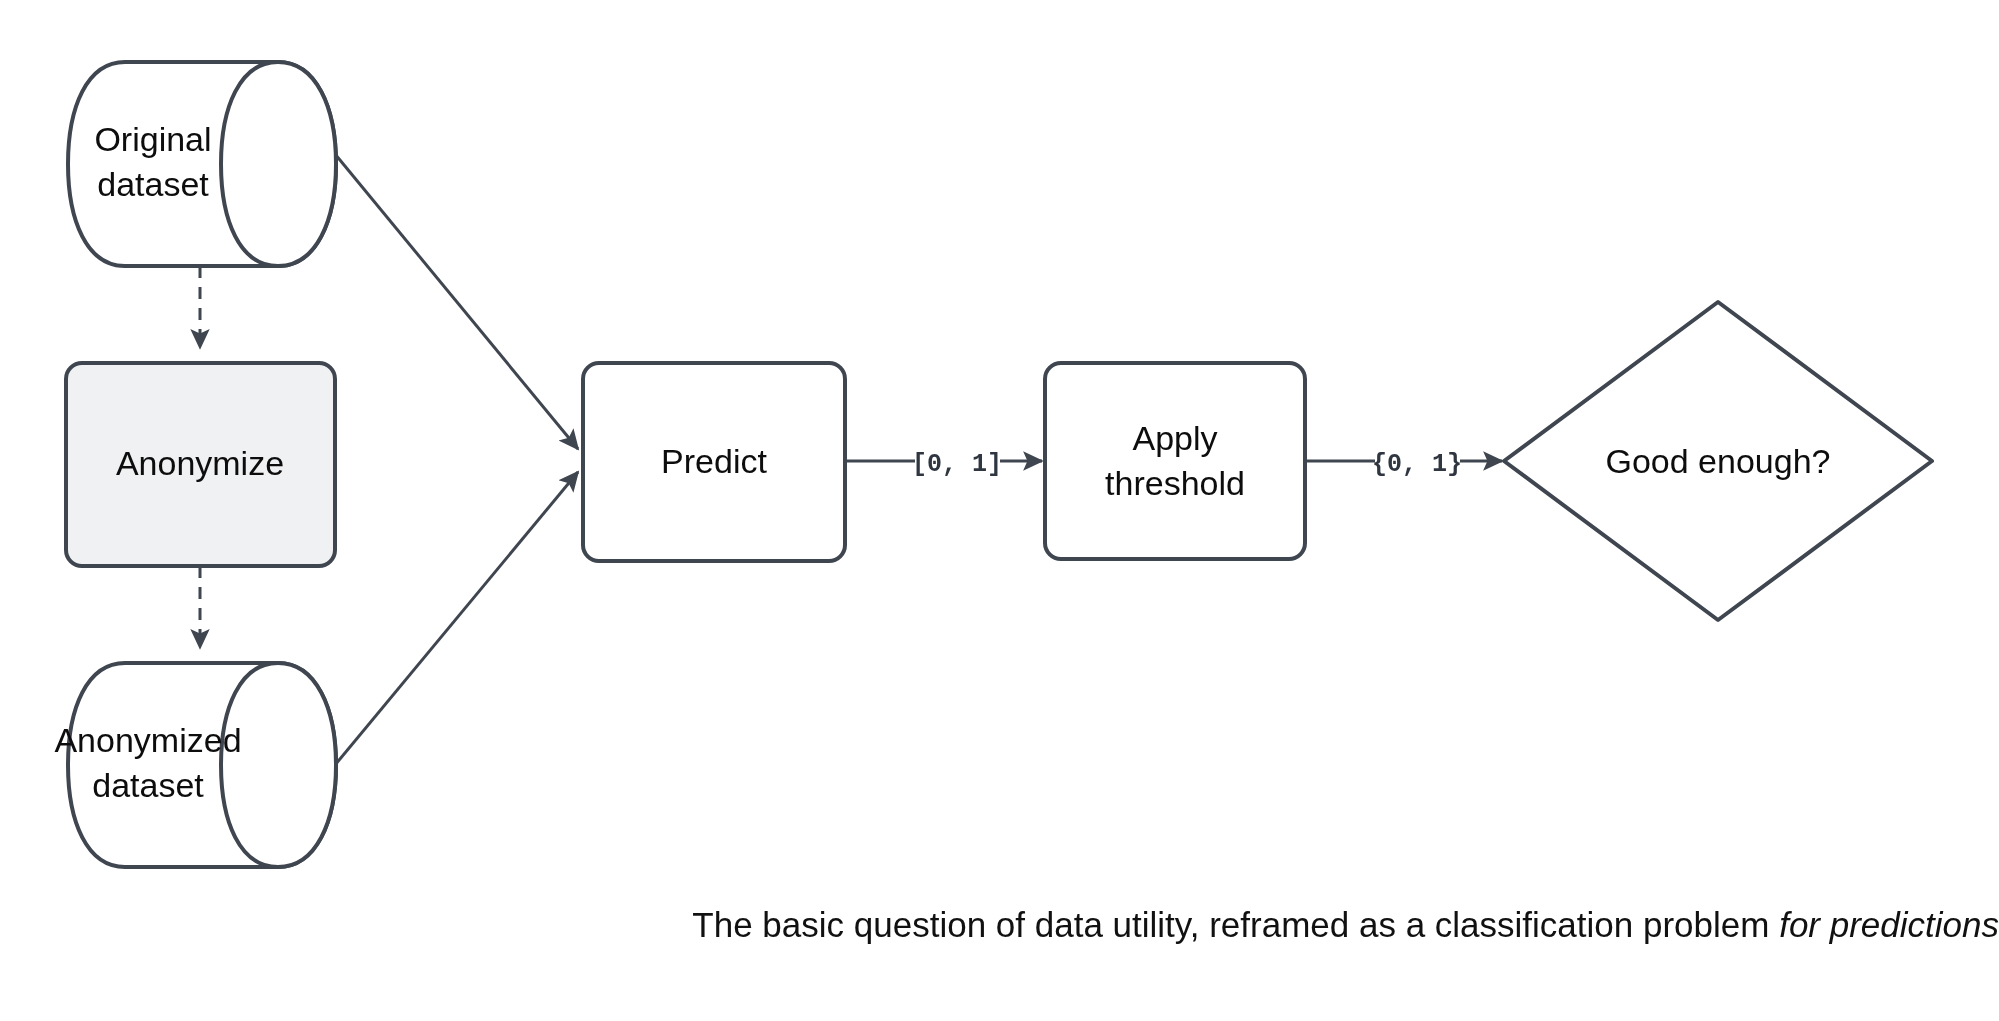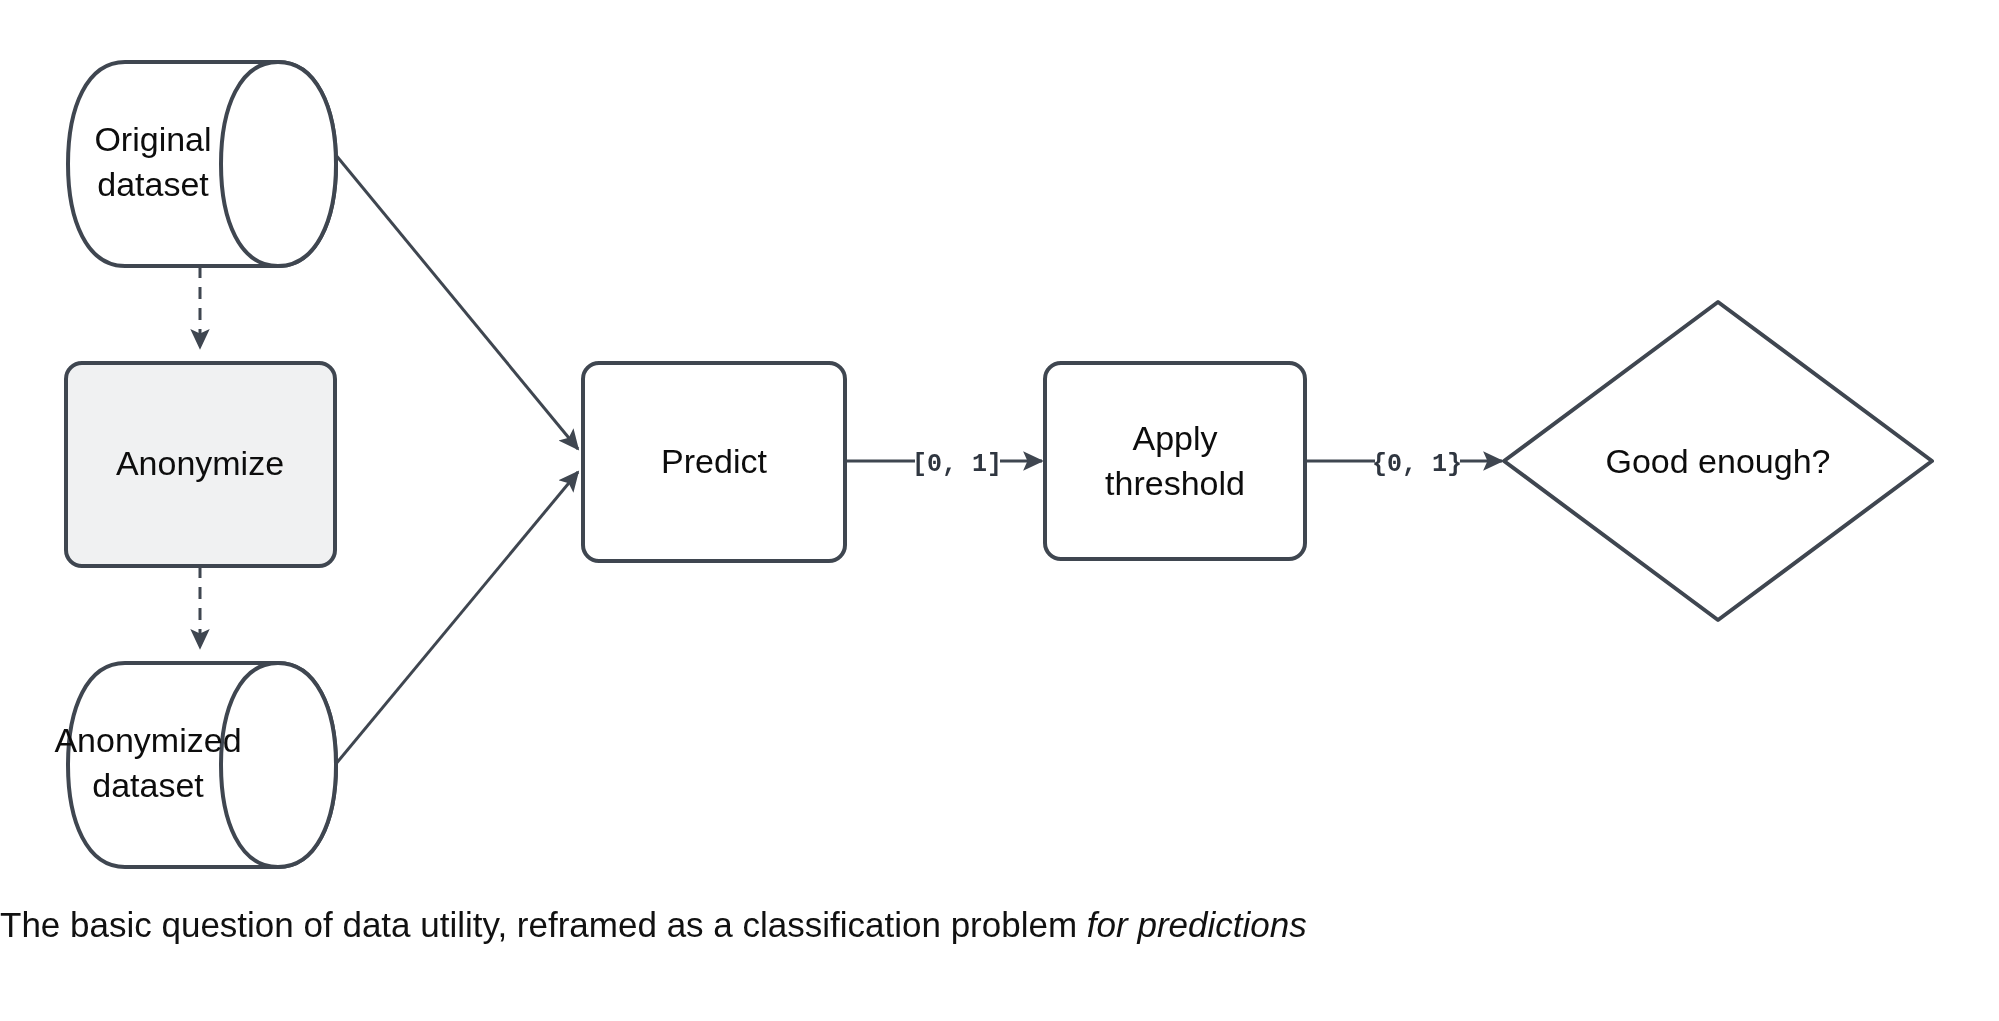--- a/index.html
+++ b/index.html
@@ -34,21 +34,21 @@
     font-family: "Liberation Mono", monospace;
     font-size: 25px;
     font-weight: bold;
     fill: #2f3640;
   }
   .caption {
     position: absolute;
     left: 0;
     top: 905px;
     width: 1999px;
-    text-align: left;
+    text-align: right;
     font-family: "Liberation Sans", sans-serif;
     font-size: 35px;
     color: #111111;
     letter-spacing: 0px;
   }
   .caption .em {
     font-style: italic;
   }
 </style>
 </head>

